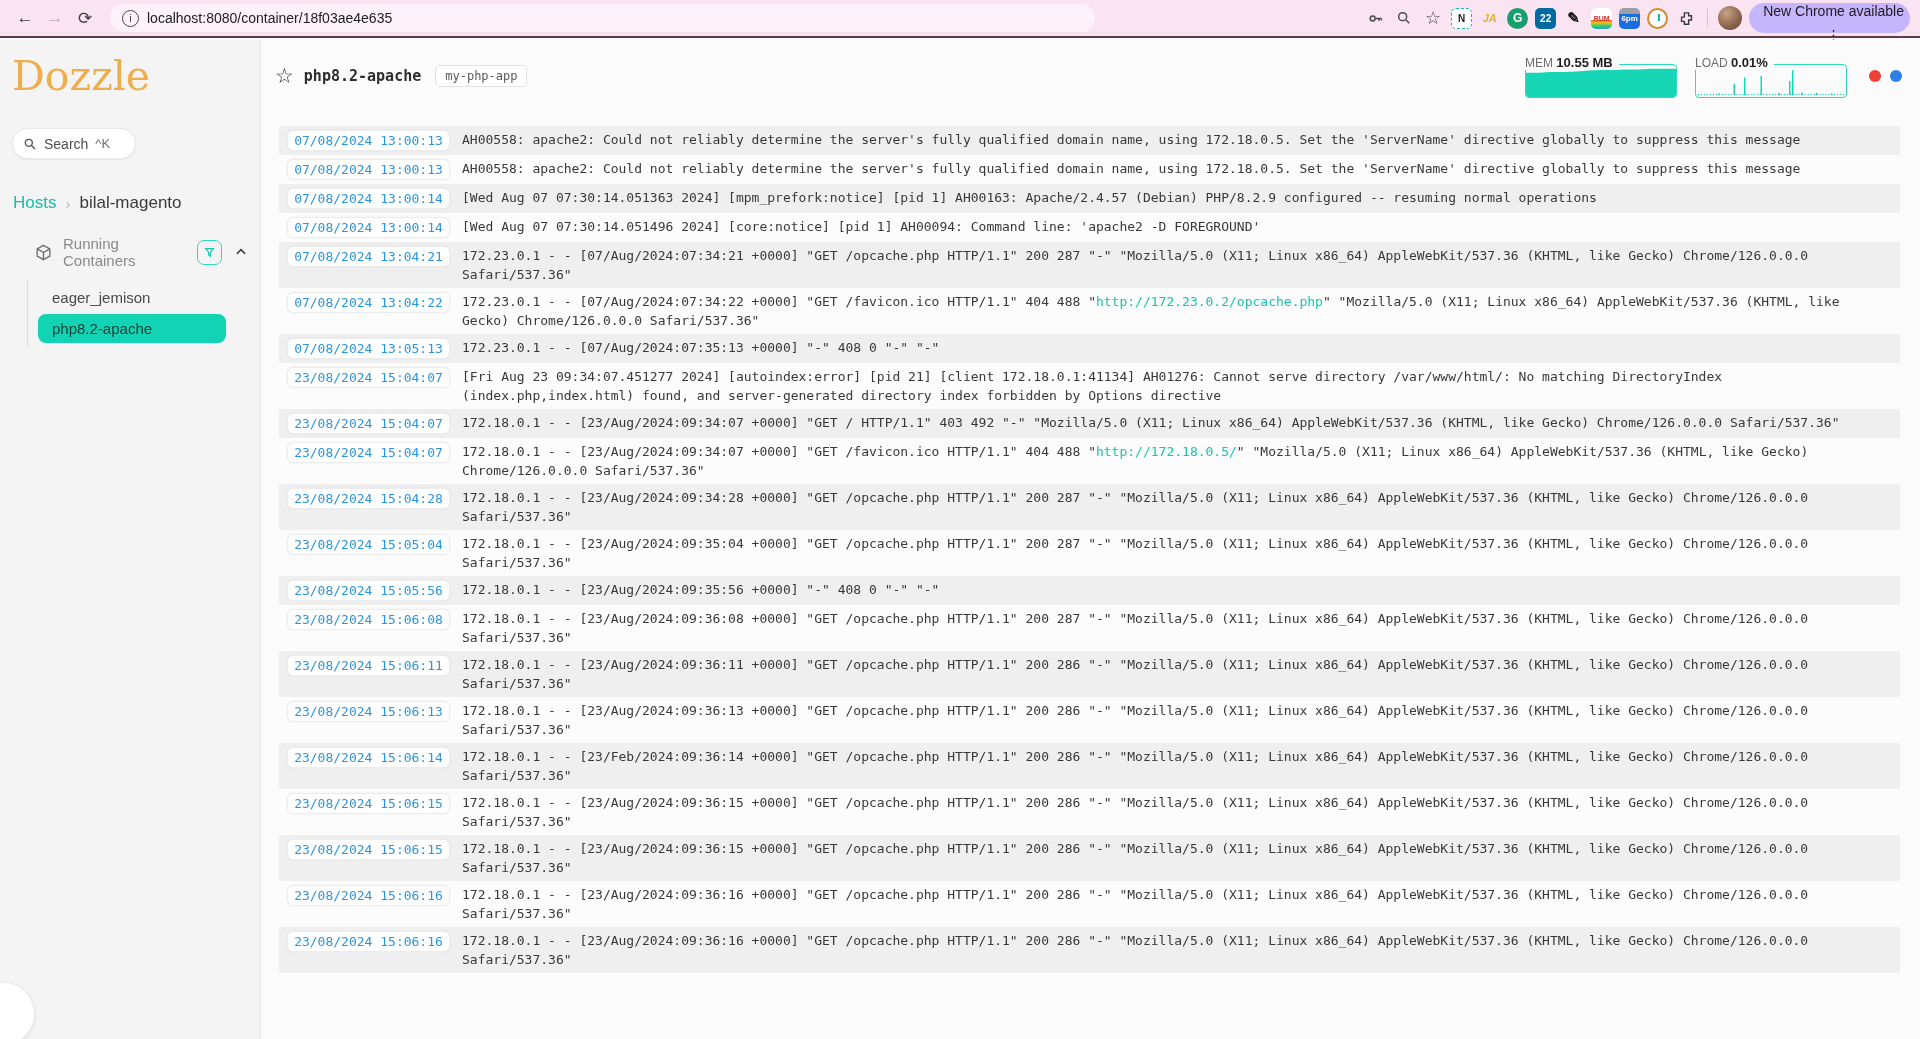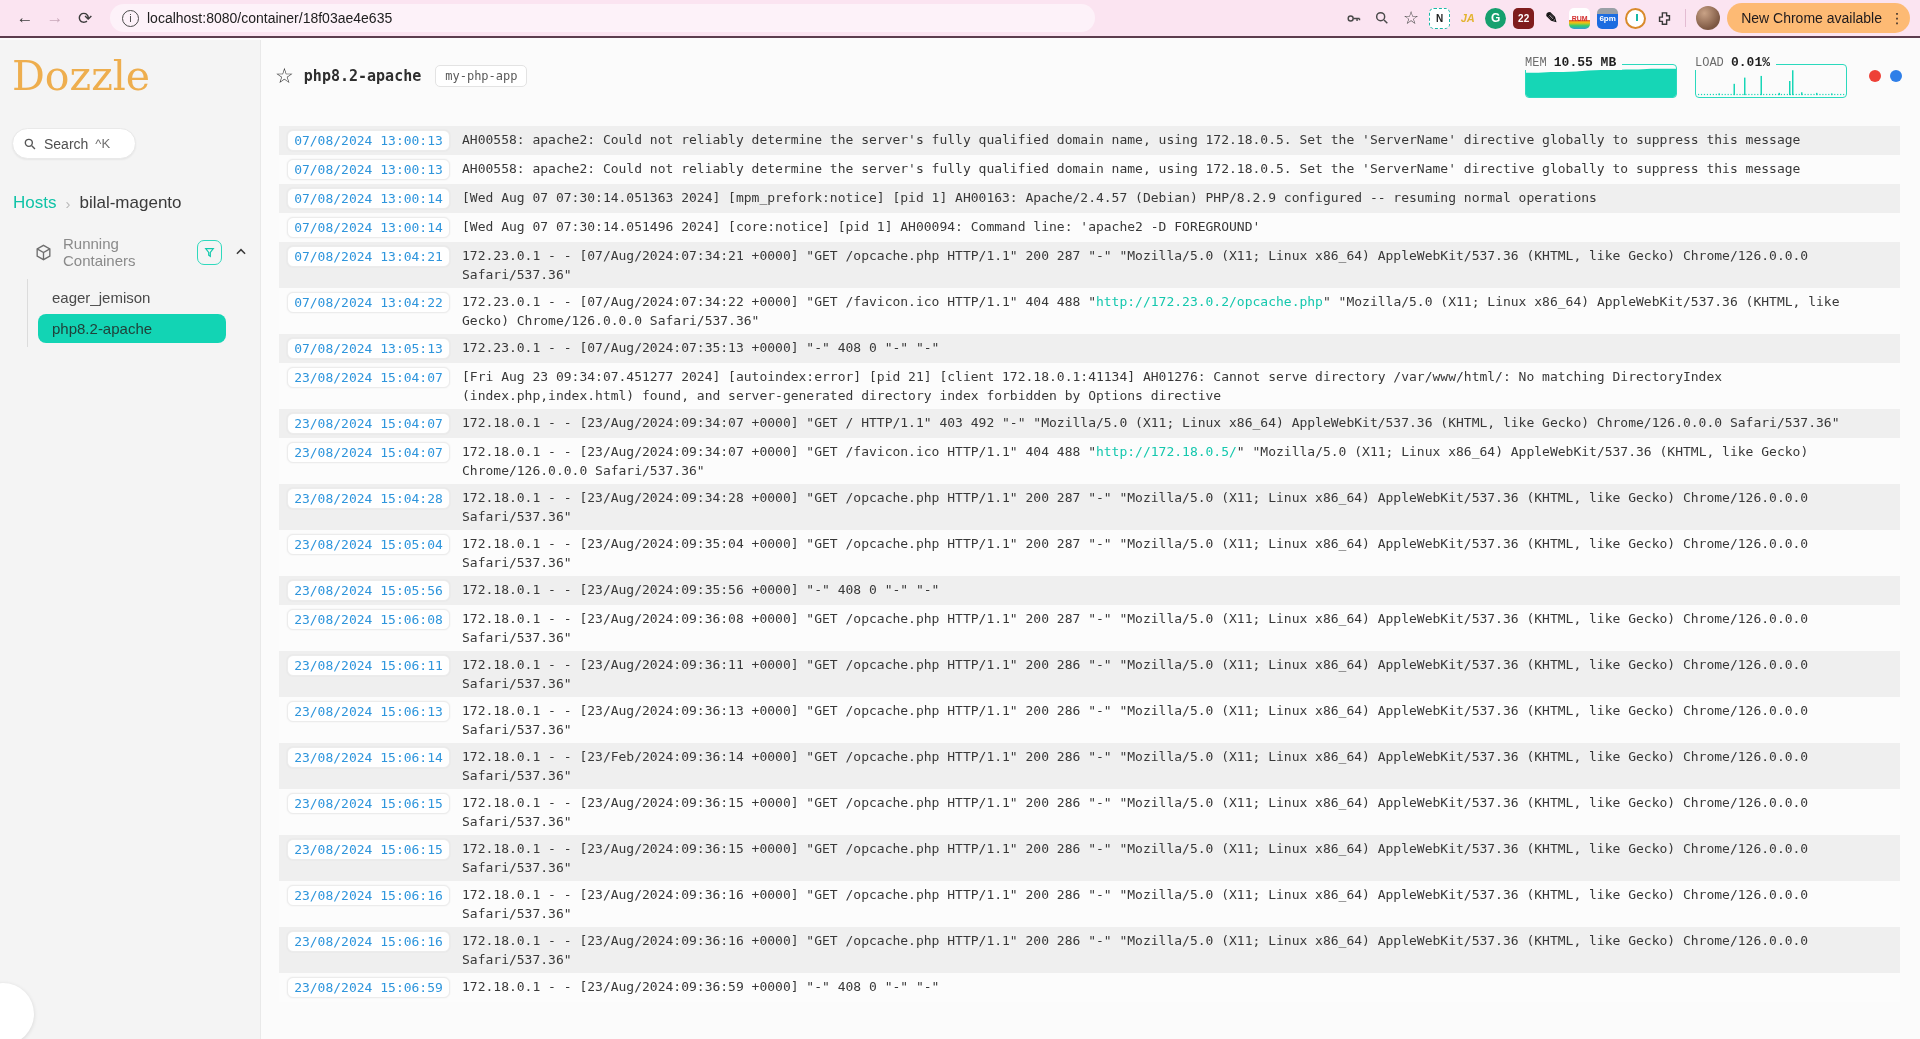--- a/index.html
+++ b/index.html
@@ -19,31 +19,31 @@
                    color:#4a4a4a; font-size:11px; display:flex; align-items:center; justify-content:center; }
   .omnibox .url { font-size:14px; color:#202020; }
   .chrome-right { display:flex; align-items:center; gap:7px; margin-left:auto; }
   .ci { width:22px; height:22px; display:flex; align-items:center; justify-content:center;
         font-size:14px; color:#4a4a4a; flex:none; cursor:pointer; }
   .ext { width:21px; height:21px; border-radius:5px; font-size:8px; font-weight:bold;
          display:flex; align-items:center; justify-content:center; flex:none; cursor:pointer; }
   .ext-n   { background:#fff; border:1.5px dashed #17b8a6; color:#222; font-size:10px; }
   .ext-ja  { background:transparent; color:#e3b431; font-size:11px; font-style:italic; }
   .ext-g   { background:#15a06e; border-radius:50%; color:#fff; font-size:12px; }
-  .ext-cal { background:#7f1d1d; color:#fff; font-size:10px; }
+  .ext-cal { background:#0369a1; color:#fff; font-size:10px; }
   .ext-pen { background:transparent; color:#111; font-size:15px; }
   .ext-rum { background:linear-gradient(#fff 55%, #e74c3c 55%, #f1c40f 70%, #2ecc71 85%, #3498db 100%); color:#d32f2f; font-size:7px; }
   .ext-6pm { background:linear-gradient(#9aa0a6 28%, #1b6ce0 28%); color:#fff; font-size:8px; }
   .ext-clk { background:#fff; border:2px solid #d98a2b; border-radius:50%; position:relative; }
   .ext-clk:after { content:""; position:absolute; left:9px; top:4px; width:2px; height:7px; background:#14b8a6; }
   .divider-v { width:1px; height:18px; background:#e3bcd2; margin:0 3px; }
   .avatar { width:24px; height:24px; border-radius:50%;
             background:radial-gradient(circle at 35% 30%, #c9a286, #7d5843 70%); flex:none; cursor:pointer; }
-  .update-pill { height:30px; background:#fdba74; border-radius:15px; display:flex; align-items:center;
-                 padding:0 6px 0 14px; gap:8px; cursor:pointer; }
+  .update-pill { height:30px; background:#c4b5fd; border-radius:15px; display:flex; align-items:center;
+                 padding:0 6px 0 14px; gap:8px; cursor:pointer;flex-direction:column; }
   .update-pill span { font-size:14px; color:#1e1a1d; }
   .kebab { font-size:15px; color:#3a3a3a; letter-spacing:0; }
 
   
   .app { position:absolute; top:40px; left:0; width:1920px; height:999px; display:flex; }
 
   
   .sidebar { width:261px; height:100%; background:#f4f4f4; border-right:1px solid #e9e9e9;
              position:relative; flex:none; }
   .logo { font-family:"DejaVu Serif", serif; font-size:41px; color:#eeae4e; margin:12px 0 0 12px; }
@@ -69,21 +69,21 @@
                    border-radius:50%; background:#fff; box-shadow:0 1px 4px rgba(0,0,0,.12); }
 
   
   .main { flex:1; height:100%; background:#fbfbfb; display:flex; flex-direction:column; overflow:hidden; }
   .main-header { height:72px; flex:none; display:flex; align-items:center; padding:0 18px 0 14px; }
   .star-btn { font-size:21px; color:#3a3a3a; cursor:pointer; margin-right:10px; }
   .c-title { font-family:"DejaVu Sans Mono", monospace; font-size:15px; font-weight:bold; color:#2e2e2e; }
   .c-badge { font-family:"DejaVu Sans Mono", monospace; font-size:12px; color:#5a5a5a;
              background:#fff; border:1px solid #e3e3e3; border-radius:5px; padding:3px 9px; margin-left:14px; }
   .gauges { margin-left:auto; display:flex; align-items:center; gap:18px; }
-  .gauge { position:relative; width:152px; height:34px; margin-top:10px;font-family:Liberation Mono, monospace; }
+  .gauge { position:relative; width:152px; height:34px; margin-top:10px; }
   .gauge-box { position:absolute; inset:0; border:1px solid #2bd9bd; border-radius:4px; overflow:hidden; }
   .gauge-label { position:absolute; top:-9px; left:0; background:#fbfbfb; padding-right:6px;
                  font-size:12px; color:#6c6c6c; white-space:nowrap; z-index:2; }
   .gauge-label b { color:#1f1f1f; font-size:13px; }
   .gauge svg { position:absolute; inset:0; width:100%; height:100%; }
   .dots { display:flex; gap:9px; margin-left:4px; }
   .dot { width:12px; height:12px; border-radius:50%; cursor:pointer; }
   .dot.red { background:#ee4037; }
   .dot.blue { background:#2f7fe8; }
 
@@ -356,19 +356,15 @@
     <span class="log-msg">172.18.0.1 - - [23/Aug/2024:09:36:15 +0000] "GET /opcache.php HTTP/1.1" 200 286 "-" "Mozilla/5.0 (X11; Linux x86_64) AppleWebKit/537.36 (KHTML, like Gecko) Chrome/126.0.0.0 Safari/537.36"</span>
   </div>
         <div class="log-row even">
     <span class="ts-pill">23/08/2024 15:06:16</span>
     <span class="log-msg">172.18.0.1 - - [23/Aug/2024:09:36:16 +0000] "GET /opcache.php HTTP/1.1" 200 286 "-" "Mozilla/5.0 (X11; Linux x86_64) AppleWebKit/537.36 (KHTML, like Gecko) Chrome/126.0.0.0 Safari/537.36"</span>
   </div>
         <div class="log-row odd">
     <span class="ts-pill">23/08/2024 15:06:16</span>
     <span class="log-msg">172.18.0.1 - - [23/Aug/2024:09:36:16 +0000] "GET /opcache.php HTTP/1.1" 200 286 "-" "Mozilla/5.0 (X11; Linux x86_64) AppleWebKit/537.36 (KHTML, like Gecko) Chrome/126.0.0.0 Safari/537.36"</span>
   </div>
-        <div class="log-row even">
-    <span class="ts-pill">23/08/2024 15:06:59</span>
-    <span class="log-msg">172.18.0.1 - - [23/Aug/2024:09:36:59 +0000] "-" 408 0 "-" "-"</span>
-  </div>
       </div>
   </div>
 </div>
 
 </body></html>

